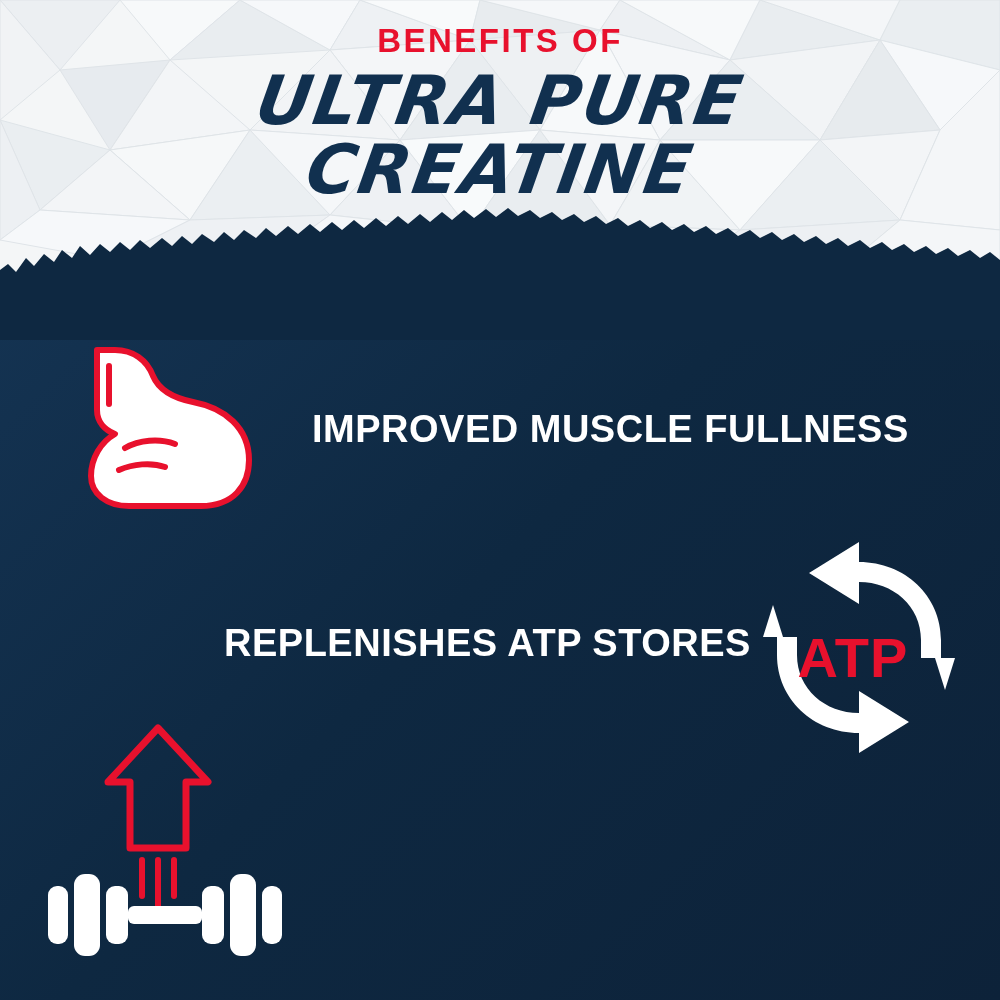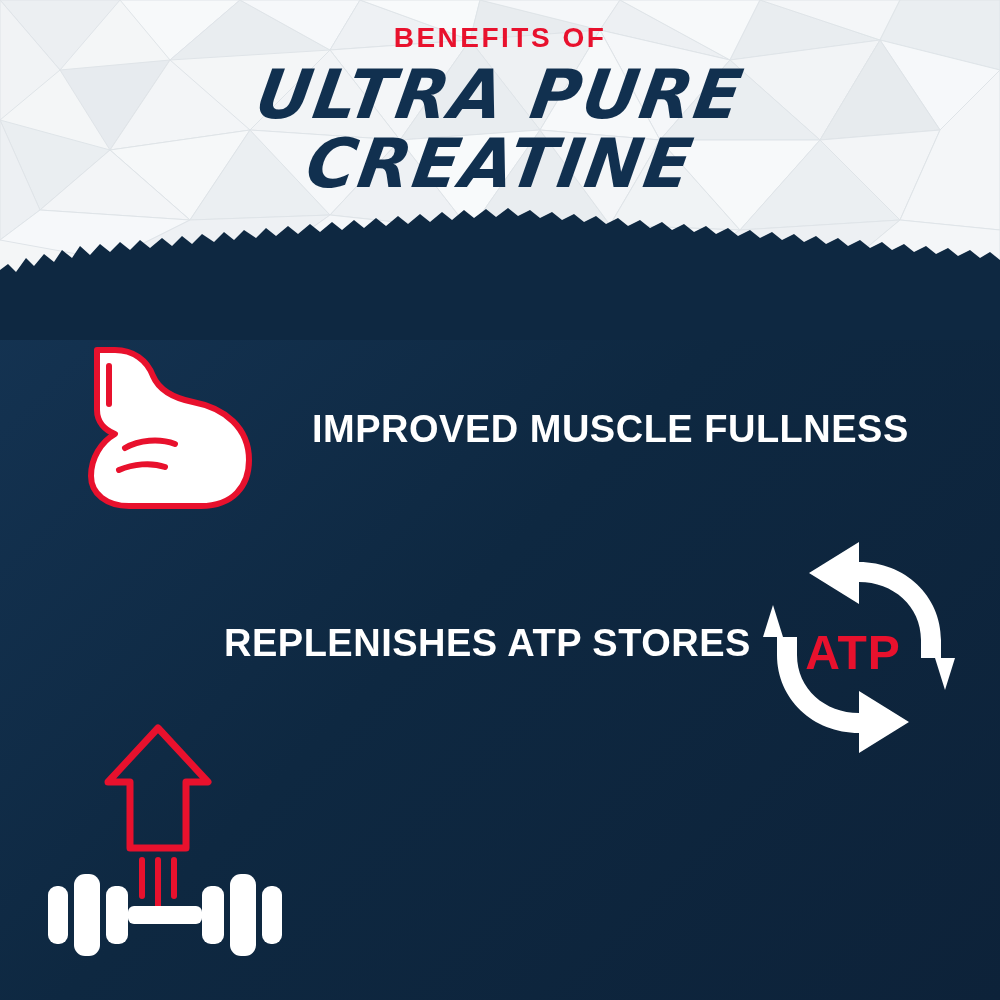--- a/index.html
+++ b/index.html
@@ -24,21 +24,21 @@
   #header-text {
     position:absolute;
     left:0; top:0;
     width:1000px;
     text-align:center;
     z-index:5;
   }
   #benefits-of {
     margin-top:22px;
     color:#E8112D;
-    font-size:28px;
+    font-size:33px;
     font-weight:bold;
     letter-spacing:2.5px;
     font-family:"Liberation Sans", sans-serif;
   }
   .brush-line {
     color:#11304f;
     font-weight:bold;
     font-style:italic;
     font-family:"DejaVu Sans", sans-serif;
     letter-spacing:2px;
@@ -90,21 +90,21 @@
   #row-strength { left:0; top:700px; width:1000px; height:290px; z-index:4; }
   #icon-dumbbell { position:absolute; left:40px; top:10px; }
   #text-strength { position:absolute; left:300px; top:155px; width:600px; }
 
   .atp-label {
     position:absolute;
     left:793px; top:625px;
     width:120px;
     text-align:center;
     color:#E8112D;
-    font-size:48px;
+    font-size:56px;
     font-weight:bold;
     letter-spacing:1px;
     z-index:6;
     font-family:"Liberation Sans", sans-serif;
   }
 </style>
 </head>
 <body>
 
 <div id="top-section">

